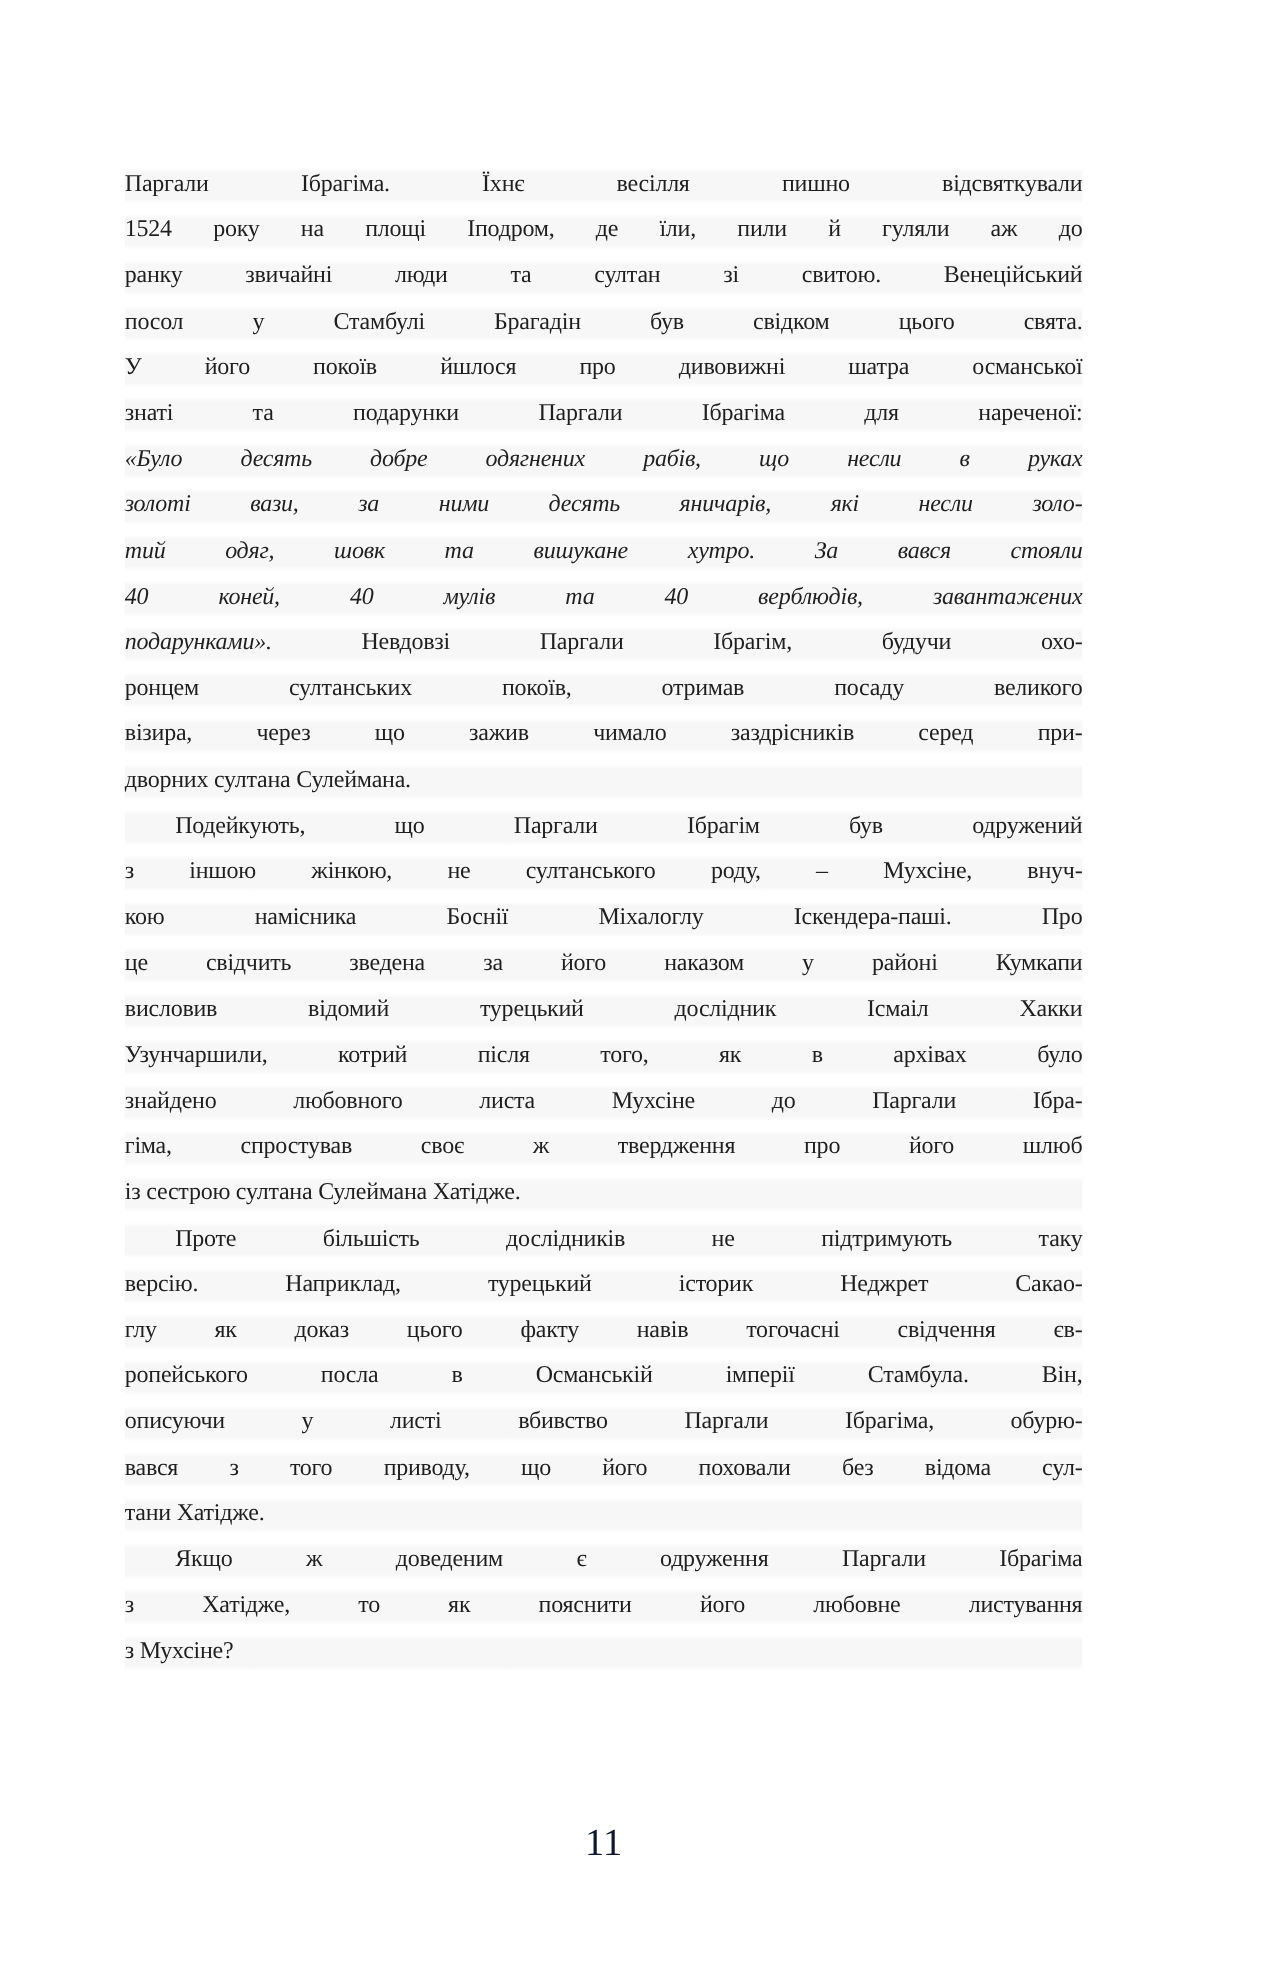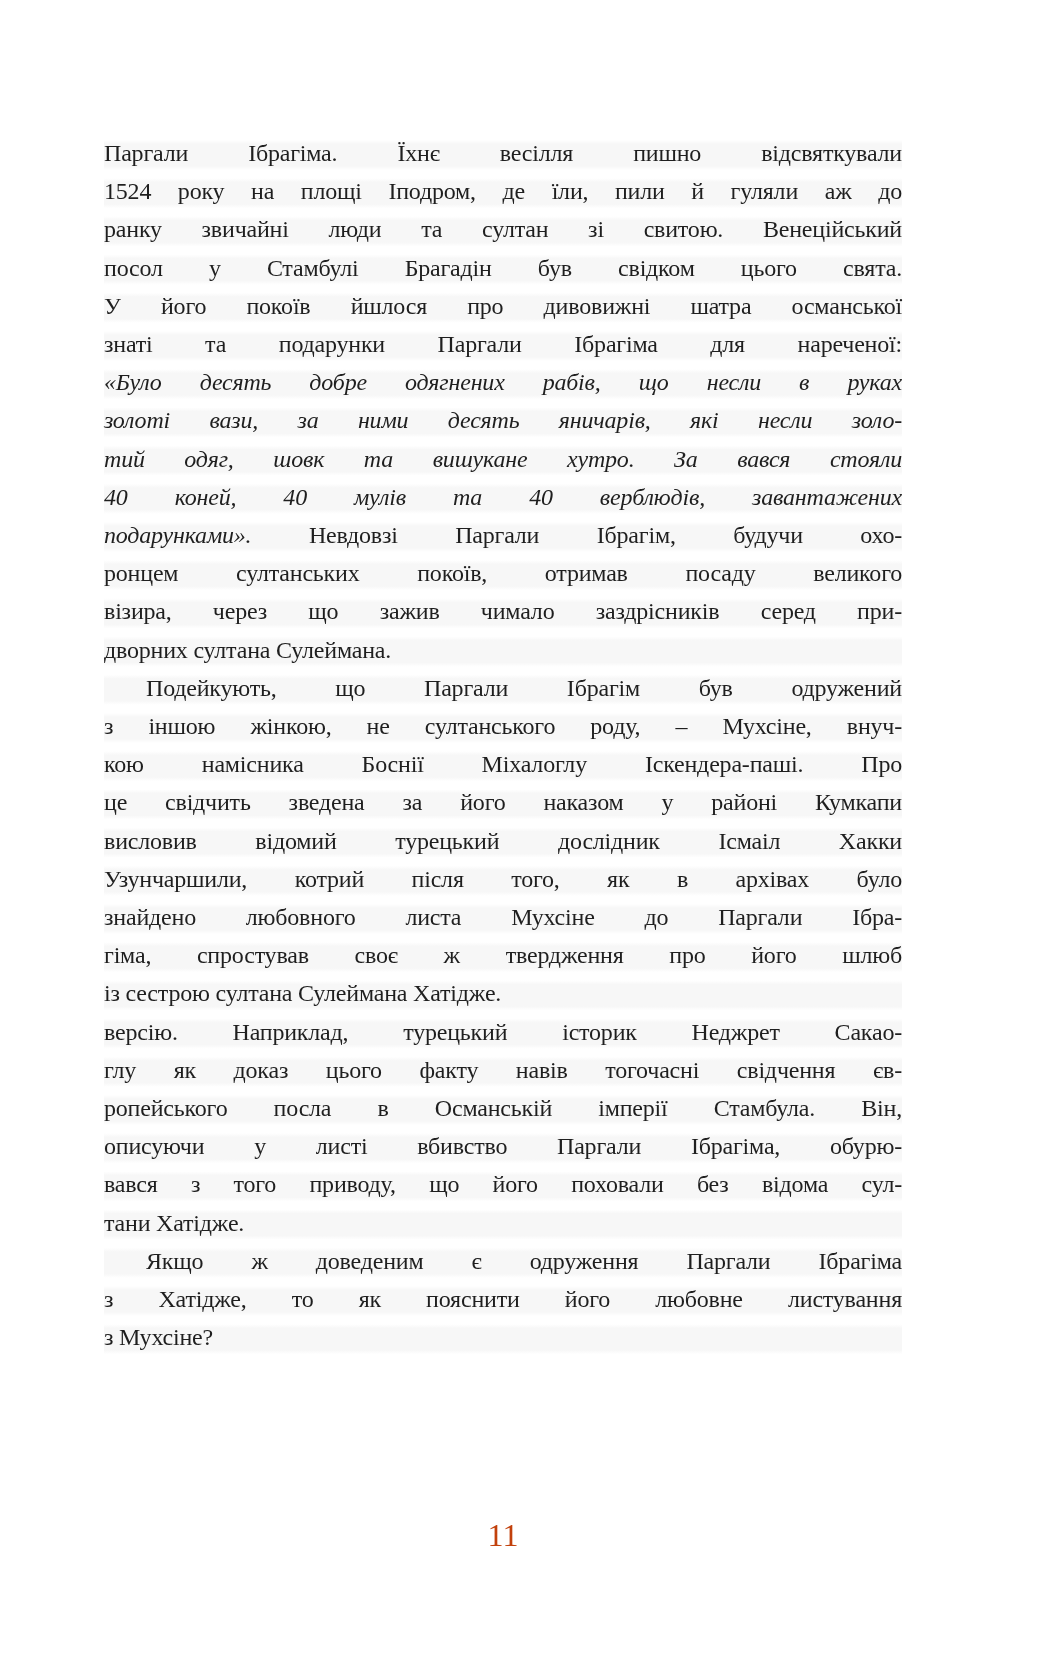--- a/index.html
+++ b/index.html
@@ -14,21 +14,21 @@
     background: #ffffff;
     font-family: "Liberation Serif", "DejaVu Serif", serif;
     color: #1f1f1f;
     overflow: hidden;
   }
   .text-area {
     position: absolute;
     left: 104px;
     top: 134px;
     width: 798px;
-    font-size: 24px;
+    font-size: 20px;
     line-height: 38.2px;
     letter-spacing: -0.2px;
     
     background: repeating-linear-gradient(
       180deg,
       #ffffff 0px, #ffffff 6px,
       #f7f7f7 10px, #f7f7f7 32px,
       #ffffff 36px, #ffffff 38.2px
     );
   }
@@ -46,21 +46,21 @@
     font-style: italic;
   }
   .page-number {
     position: absolute;
     left: 104px;
     top: 1516px;
     width: 798px;
     text-align: center;
     font-size: 32px;
     line-height: 38px;
-    color: #c2410c;
+    color: #0f172a;
   }
 </style>
 </head>
 <body>
 
 <div class="book-page">
   <div class="text-area">
       <div class="line"><span>Паргали Ібрагіма. Їхнє весілля пишно відсвяткували</span></div>
       <div class="line"><span>1524 року на площі Іподром, де їли, пили й гуляли аж до</span></div>
       <div class="line"><span>ранку звичайні люди та султан зі свитою. Венеційський</span></div>
@@ -77,20 +77,21 @@
       <div class="line last"><span>дворних султана Сулеймана.</span></div>
       <div class="line indent"><span>Подейкують, що Паргали Ібрагім був одружений</span></div>
       <div class="line"><span>з іншою жінкою, не султанського роду, – Мухсіне, внуч-</span></div>
       <div class="line"><span>кою намісника Боснії Міхалоглу Іскендера-паші. Про</span></div>
       <div class="line"><span>це свідчить зведена за його наказом у районі Кумкапи</span></div>
       <div class="line"><span>висловив відомий турецький дослідник Ісмаіл Хакки</span></div>
       <div class="line"><span>Узунчаршили, котрий після того, як в архівах було</span></div>
       <div class="line"><span>знайдено любовного листа Мухсіне до Паргали Ібра-</span></div>
       <div class="line"><span>гіма, спростував своє ж твердження про його шлюб</span></div>
       <div class="line last"><span>із сестрою султана Сулеймана Хатідже.</span></div>
+      <div class="line indent"><span>Проте більшість дослідників не підтримують таку</span></div>
       <div class="line"><span>версію. Наприклад, турецький історик Неджрет Сакао-</span></div>
       <div class="line"><span>глу як доказ цього факту навів тогочасні свідчення єв-</span></div>
       <div class="line"><span>ропейського посла в Османській імперії Стамбула. Він,</span></div>
       <div class="line"><span>описуючи у листі вбивство Паргали Ібрагіма, обурю-</span></div>
       <div class="line"><span>вався з того приводу, що його поховали без відома сул-</span></div>
       <div class="line last"><span>тани Хатідже.</span></div>
       <div class="line indent"><span>Якщо ж доведеним є одруження Паргали Ібрагіма</span></div>
       <div class="line"><span>з Хатідже, то як пояснити його любовне листування</span></div>
       <div class="line last"><span>з Мухсіне?</span></div>
     </div>

